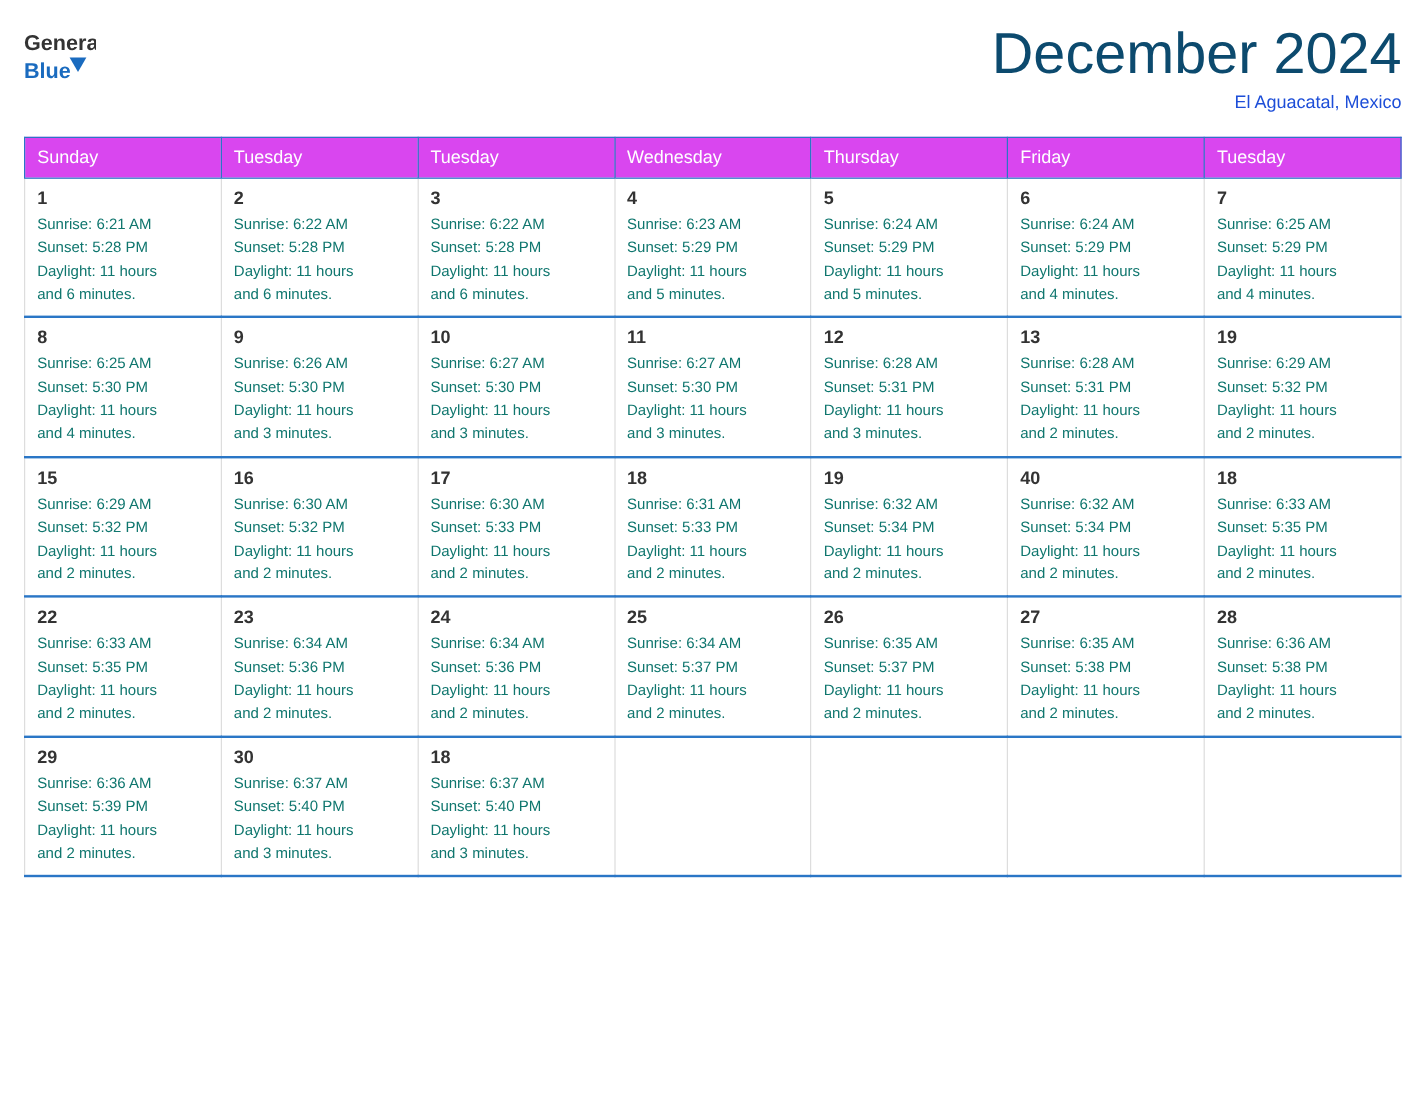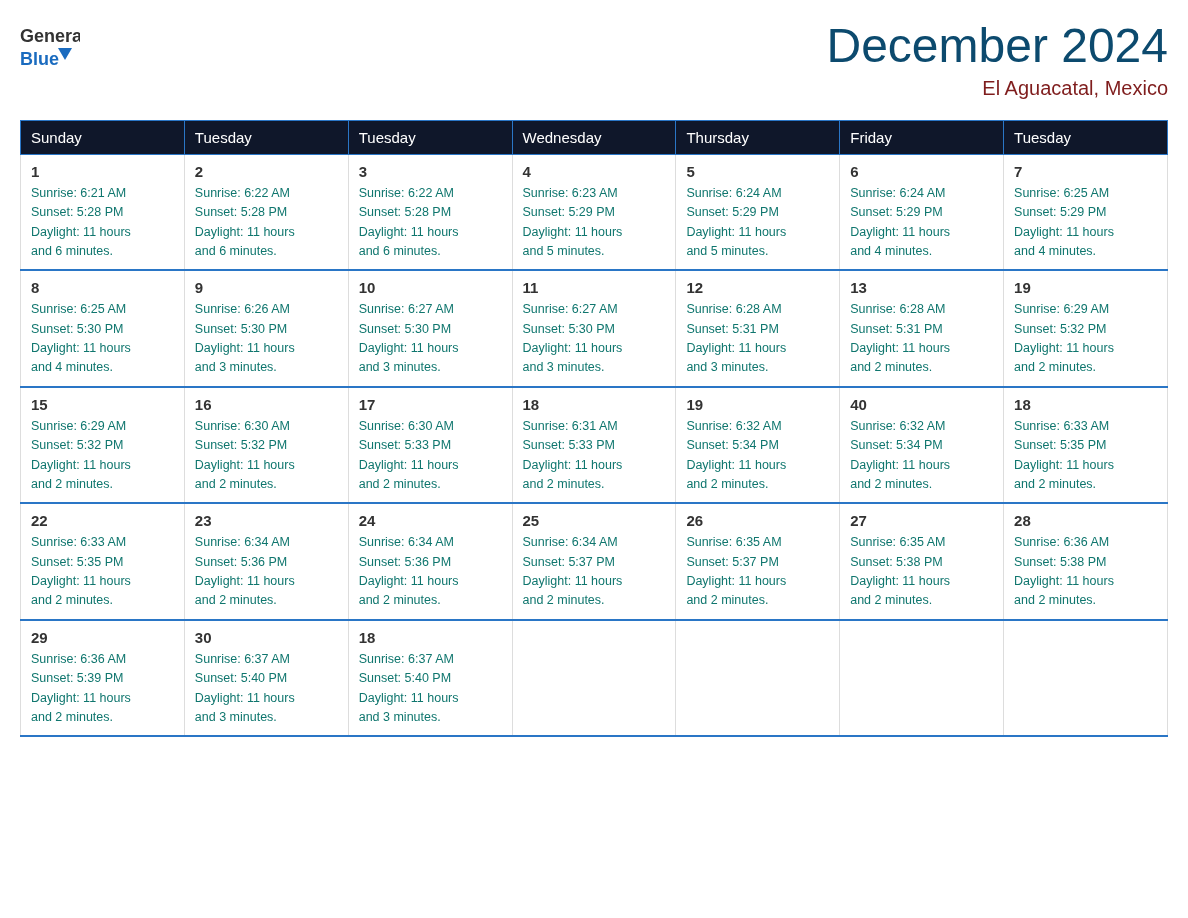--- a/index.html
+++ b/index.html
@@ -24,31 +24,31 @@
     .header-right {
       text-align: right;
     }
     .month-title {
       font-size: 48px;
       font-weight: normal;
       color: #0c4a6e;
       line-height: 1.1;
     }
     .location {
-      font-size: 20px;
-      color: #7f1d1d;
+      font-size: 15px;
+      color: #1d4ed8;
       margin-top: 4px;
     }
     table {
       width: 100%;
       border-collapse: collapse;
       table-layout: fixed;
     }
     thead tr {
-      background-color: #0f172a;
+      background-color: #d946ef;
     }
     thead th {
       color: #fff;
       font-size: 15px;
       font-weight: normal;
       padding: 8px 10px;
       text-align: left;
       border: 1px solid #2a76c6;
     }
     tbody tr {

